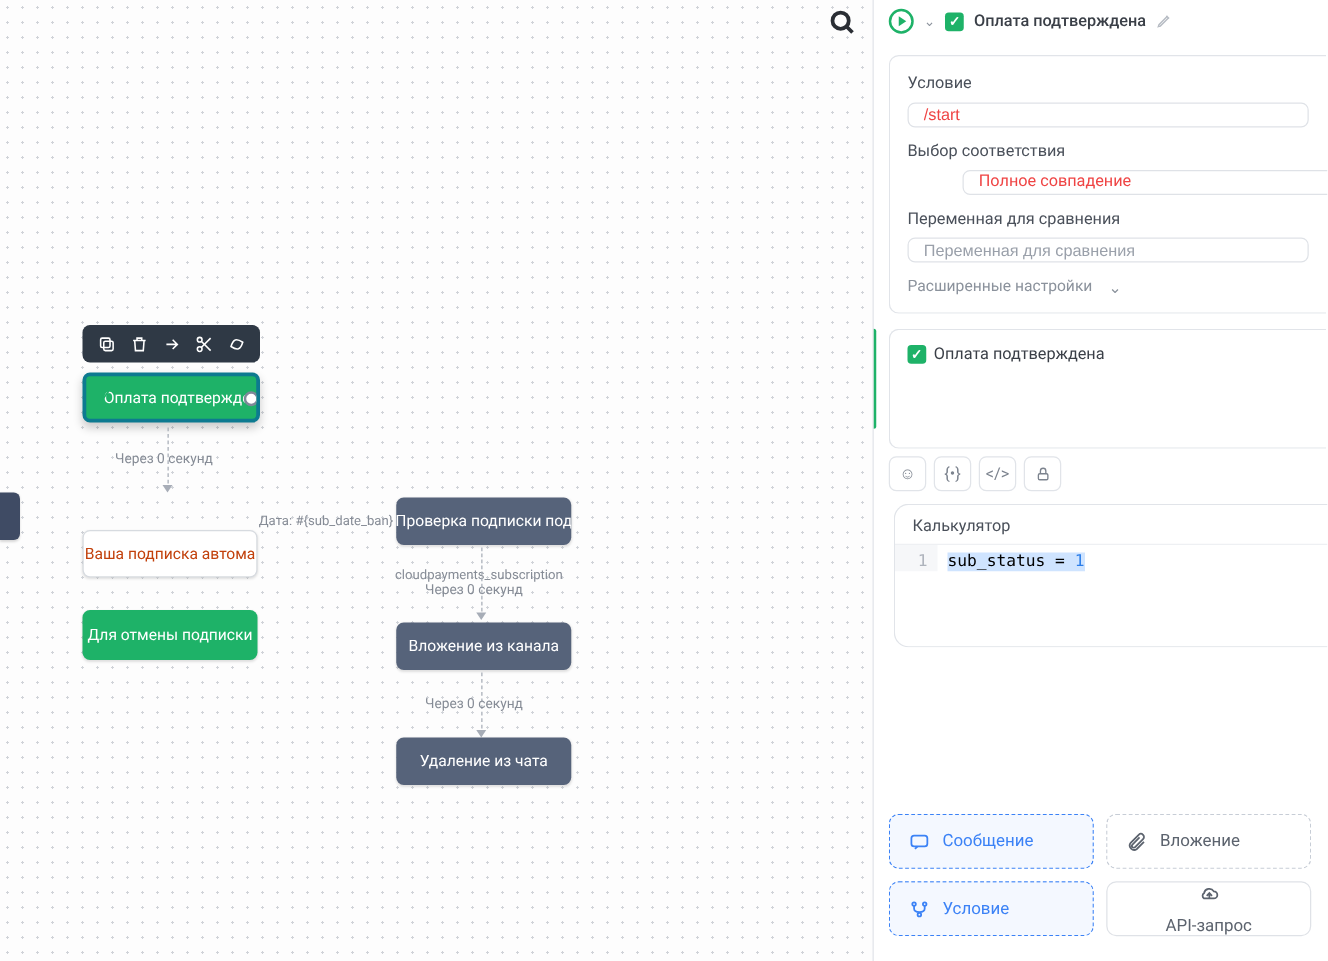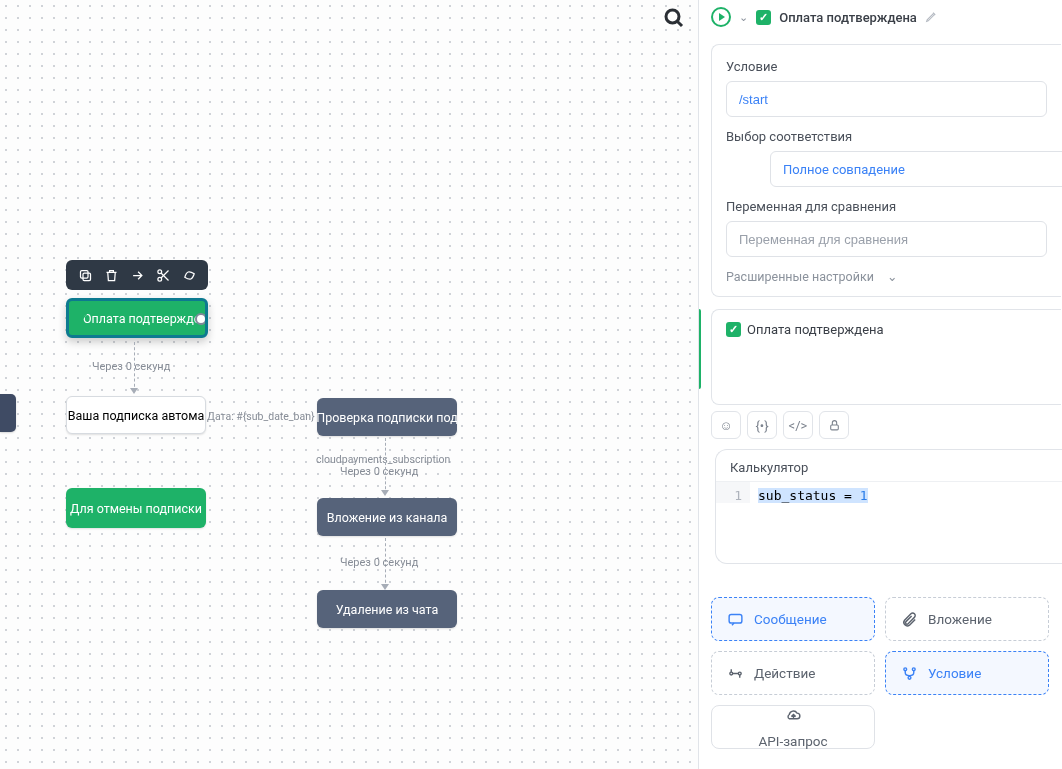--- a/index.html
+++ b/index.html
@@ -48,21 +48,21 @@
   font-size: 12.5px;
   color: #fff;
   text-align: center;
   box-shadow: 0 1px 2px rgba(0,0,0,.12);
   cursor: move;
   white-space: nowrap;
   overflow: hidden;
 }
 .node-green { background: #1eb268; }
 .node-green.selected { background: #1eb268; border: 3px solid #0d7a90; box-shadow: 0 4px 8px rgba(0,0,0,.2); }
-.node-white { background: #fff; color: #000000; border: 1px solid #d7dbe0; }
+.node-white { background: #fff; color: #c2410c; border: 1px solid #d7dbe0; margin-top: 28px; }
 .node-slate { background: #56637a; }
 
 .node .checkbox-icon {
   display: inline-block;
   width: 14px; height: 14px;
   background: #fff;
   border-radius: 3px;
   vertical-align: middle;
   margin-right: 4px;
   position: relative;
@@ -167,26 +167,26 @@
   border-radius: 8px;
   padding: 14px 14px 12px 14px;
   width: 350px;
   border-right: none;
   border-top-right-radius: 0;
   border-bottom-right-radius: 0;
 }
 .field-label { font-size: 13px; color: #4a505a; margin-bottom: 7px; }
 .field-input, .field-select {
   width: 100%;
-  height: 36px;
+  height: 20px;
   border: 1px solid #dfe2e7;
   border-radius: 6px;
   padding: 0 12px;
   font-size: 13px;
-  color: #3b82f6;
+  color: #ef4444;
   background: #fff;
 }
 .field-input::placeholder { color: #9aa0aa; }
 .field-select { text-align: right; display: flex; align-items: center; cursor: pointer; margin-left: 44px; }
 .adv-toggle { font-size: 12.5px; color: #8b929c; margin-top: 12px; cursor: pointer; display: flex; gap: 13px; }
 
 
 .msg-card {
   margin: 12px 0 0 12px;
   width: 350px;
@@ -429,30 +429,20 @@
       <span>Сообщение</span>
     </div>
     <div class="action-btn">
       <span class="ic">
           <svg width="17" height="17" viewBox="0 0 24 24" fill="none" stroke="currentColor" stroke-width="2">
             <path d="M20 12l-8 8a5 5 0 01-7-7l9-9a3.5 3.5 0 015 5l-9 9a2 2 0 01-3-3l8-8"></path>
           </svg>
         </span>
       <span>Вложение</span>
     </div>
-    <div class="action-btn">
-      <span class="ic">
-          <svg width="17" height="17" viewBox="0 0 24 24" fill="none" stroke="currentColor" stroke-width="2">
-            <circle cx="6" cy="12" r="2"></circle>
-            <circle cx="18" cy="12" r="2"></circle>
-            <path d="M8 12h8M6 10V6M18 14v4"></path>
-          </svg>
-        </span>
-      <span>Действие</span>
-    </div>
     <div class="action-btn active">
       <span class="ic">
           <svg width="17" height="17" viewBox="0 0 24 24" fill="none" stroke="currentColor" stroke-width="2">
             <circle cx="6" cy="6" r="2"></circle>
             <circle cx="18" cy="6" r="2"></circle>
             <circle cx="12" cy="18" r="2"></circle>
             <path d="M6 8v3c0 2 2 4 6 4s6-2 6-4V8"></path>
           </svg>
         </span>
       <span>Условие</span>

